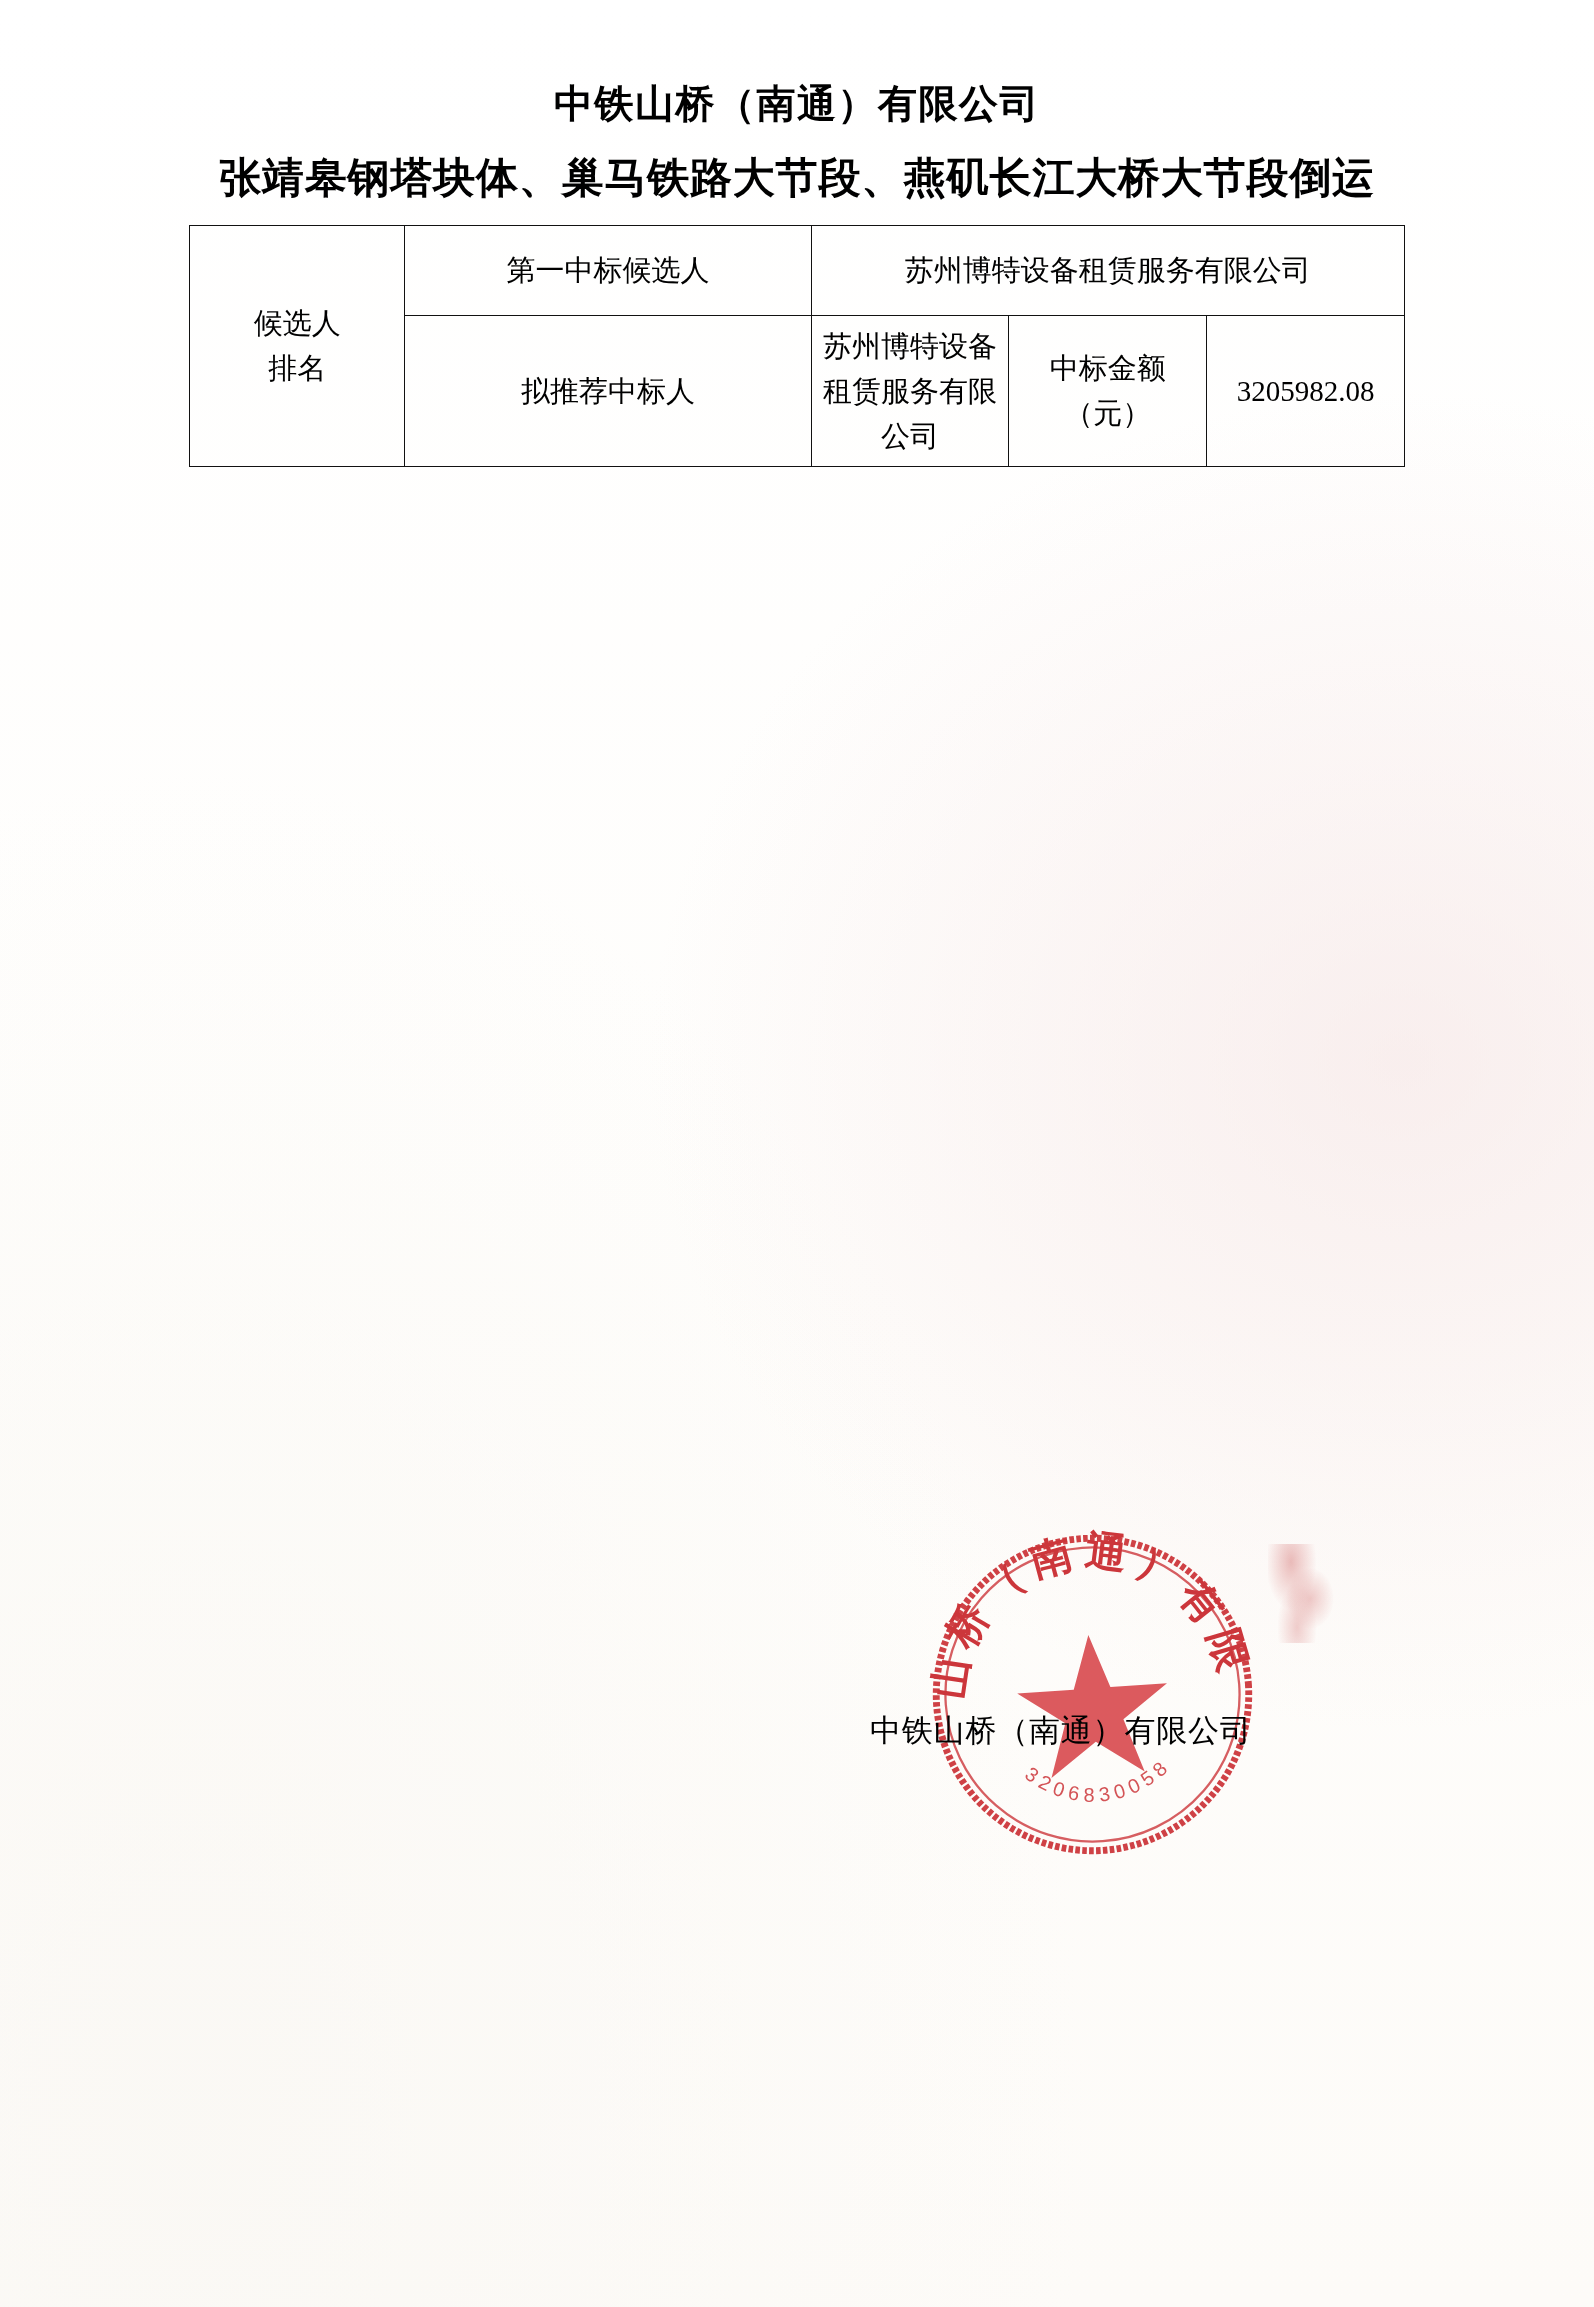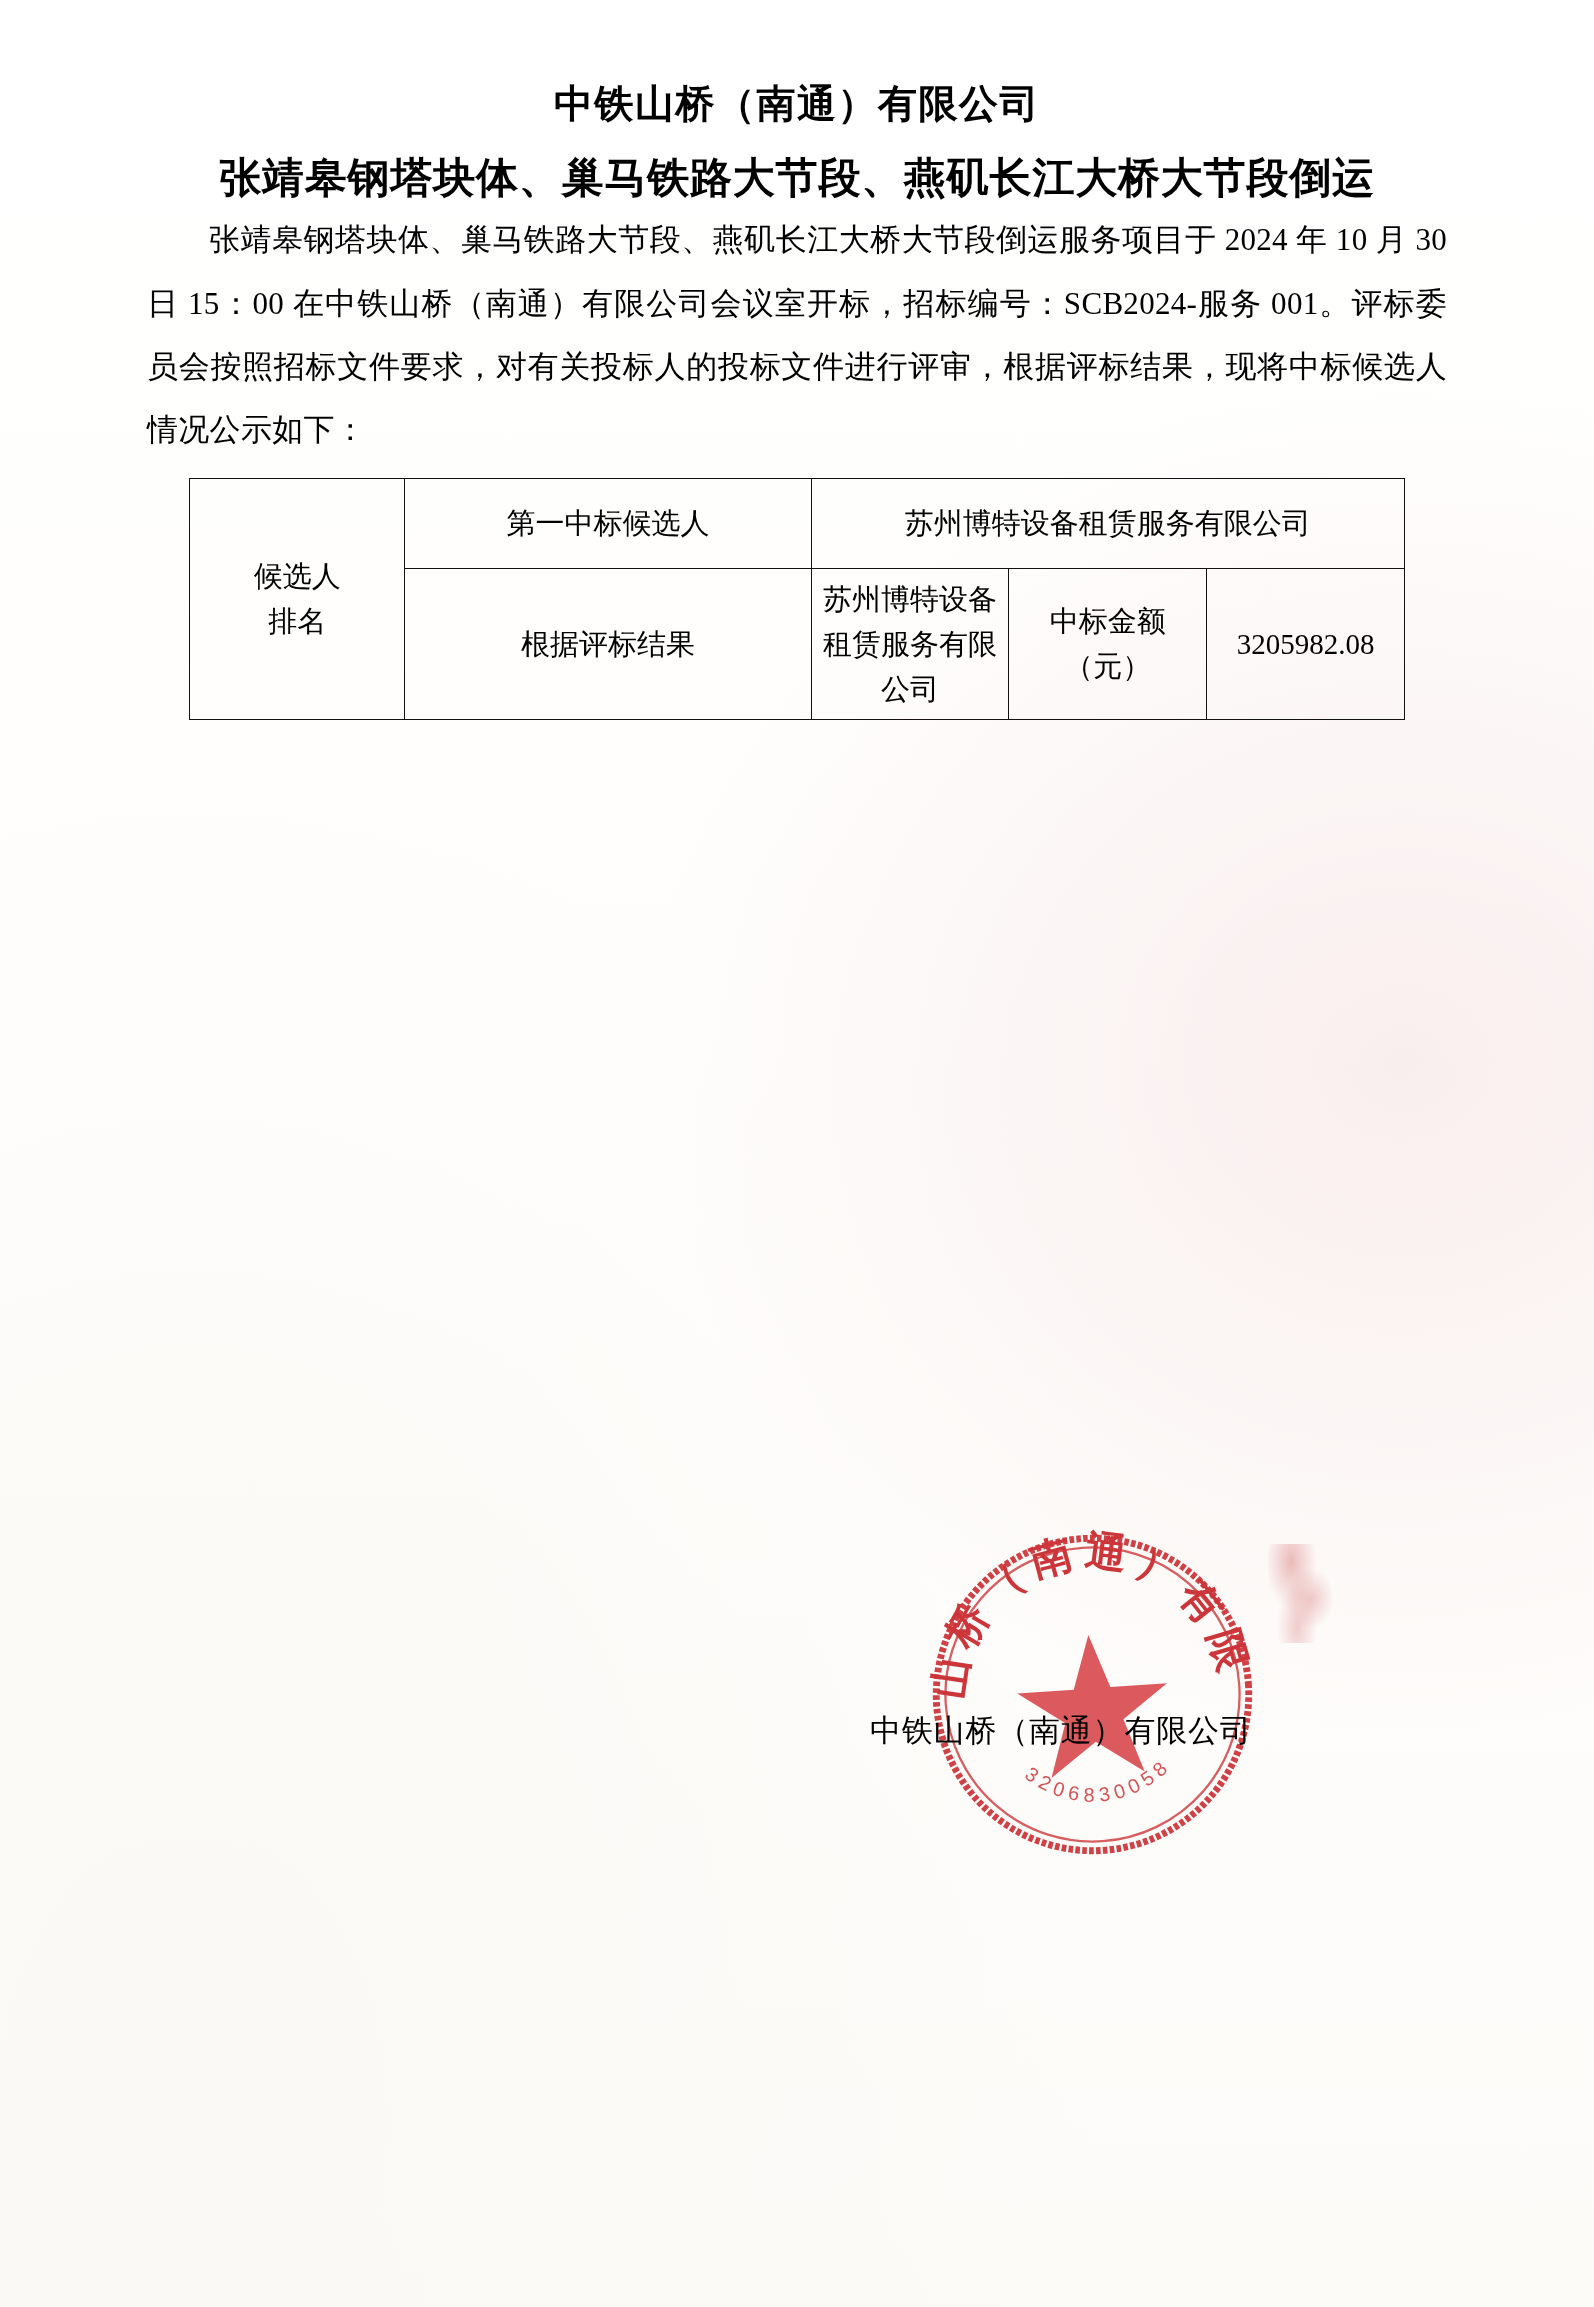--- a/index.html
+++ b/index.html
@@ -202,35 +202,34 @@
   <div class="content">
 
     <h1 class="company-title">中铁山桥（南通）有限公司</h1>
 
     <h2 class="doc-title">
       <span class="ln ln1">张靖皋钢塔块体、巢马铁路大节段、燕矶长江大桥大节段倒运</span>
     </h2>
 
     <div class="body-wrap">
 
-      <p class="para indent para-intro">张靖皋钢塔块体、巢马铁路大节段、燕矶长江大桥大节段倒运服务项目于 2024 年 10 月 30 日 15：00 在中铁山桥（南通）有限公司会议室开标，招标编号：SCB2024-服务 001。评标委员会按照招标文件要求，对有关投标人的投标文件进行评审，根据评标结果，现将中标候选人情况公示如下：</p>
 
       <div class="tbl-wrap">
         <table class="result-table">
           <tbody>
             <tr class="row-h1">
               <td class="c-rank" rowspan="2">
                 <div>候选人</div>
                 <div>排名</div>
               </td>
               <td class="c-label">第一中标候选人</td>
               <td class="c-name" colspan="3">苏州博特设备租赁服务有限公司</td>
             </tr>
             <tr class="row-h2">
-              <td class="c-label">根据评标结果</td>
+              <td class="c-label">拟推荐中标人</td>
               <td class="c-name-wide">苏州博特设备租赁服务有限公司</td>
               <td class="c-amount-label">
                 <div>中标金额</div>
                 <div>（元）</div>
               </td>
               <td class="c-amount-value">3205982.08</td>
             </tr>
           </tbody>
         </table>
       </div>

